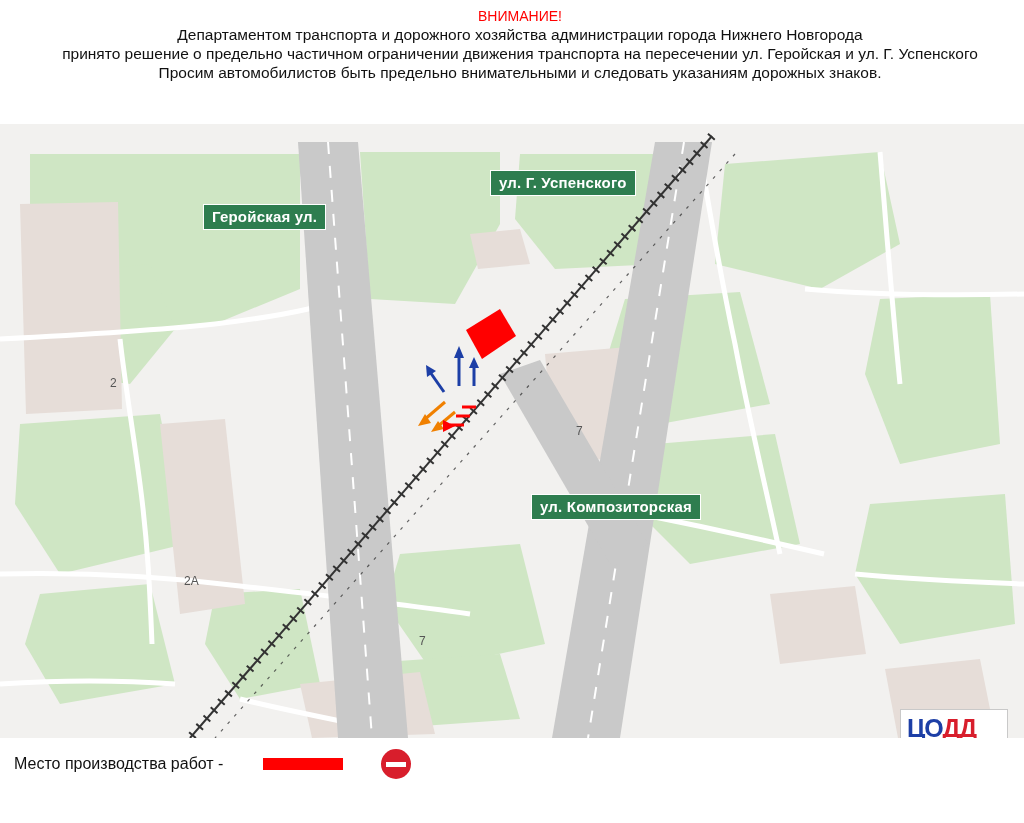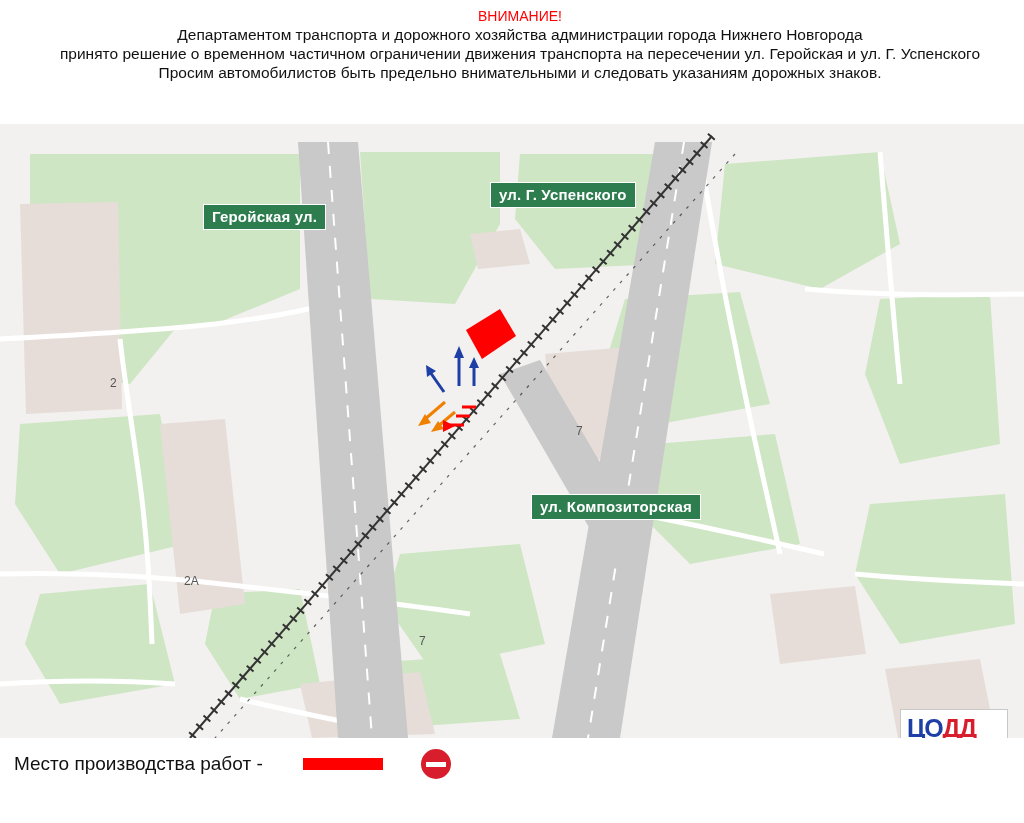--- a/index.html
+++ b/index.html
@@ -57,21 +57,21 @@
     background: #2e7d4f;
     color: #ffffff;
     font-size: 15px;
     font-weight: bold;
     padding: 3px 8px 4px 8px;
     border: 1px solid #ffffff;
     white-space: nowrap;
     letter-spacing: 0.2px;
   }
   #lbl-geroyskaya { left: 203px; top: 80px; }
-  #lbl-uspenskogo { left: 490px; top: 46px; margin-top: 12px; }
+  #lbl-uspenskogo { left: 490px; top: 46px; }
   #lbl-kompozitorskaya { left: 531px; top: 370px; }
 
   
   .bnum {
     position: absolute;
     font-size: 12px;
     color: #555555;
   }
   #bnum-2   { left: 110px; top: 252px; }
   #bnum-2a  { left: 184px; top: 450px; }
@@ -106,21 +106,21 @@
   }
   .legend-row {
     position: absolute;
     height: 32px;
     display: flex;
     align-items: center;
   }
   #legend-row-1 { left: 14px; top: 10px; }
   #legend-row-2 { left: 14px; top: 48px; }
   .legend-text {
-    font-size: 19px;
+    font-size: 16px;
     color: #111111;
     white-space: nowrap;
   }
   .legend-swatch-red {
     width: 80px; height: 12px;
     background: #ff0000;
     margin-left: 40px;
   }
   .no-entry {
     width: 30px; height: 30px;
@@ -141,21 +141,21 @@
     width: 90px; height: 34px;
     position: relative;
   }
 </style>
 </head>
 <body>
 
 <div class="notice">
   <div class="line attention">ВНИМАНИЕ!</div>
   <div class="line">Департаментом транспорта и дорожного хозяйства администрации города Нижнего Новгорода</div>
-  <div class="line">принято решение о  временном частичном ограничении движения транспорта на пересечении ул. Геройская и ул. Г. Успенского</div>
+  <div class="line">принято решение о  предельно частичном ограничении движения транспорта на пересечении ул. Геройская и ул. Г. Успенского</div>
   <div class="line red">Просим автомобилистов быть предельно внимательными и следовать указаниям дорожных знаков.</div>
 </div>
 
 <div class="map">
   <svg width="1024" height="614" viewBox="0 0 1024 614">
 
     <rect x="0" y="0" width="1024" height="614" fill="#f2f1ef"></rect>
 
     <g>
       <path d="M30,30 L300,30 L300,165 L215,200 L120,215 L30,215 Z" fill="#cfe6c4"></path>

